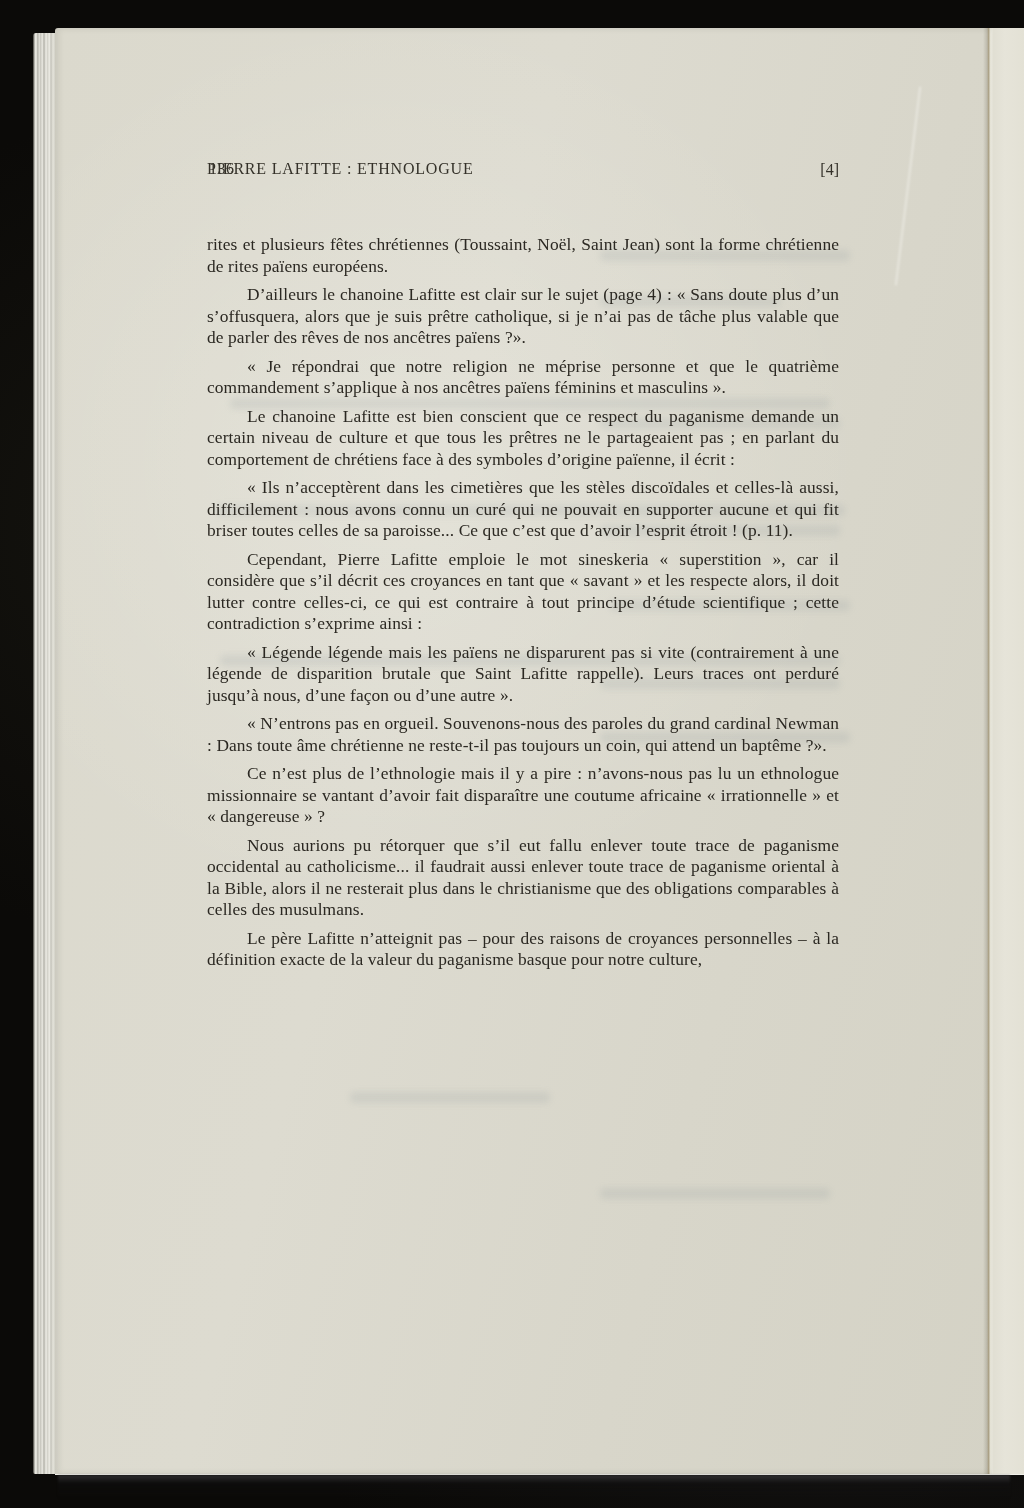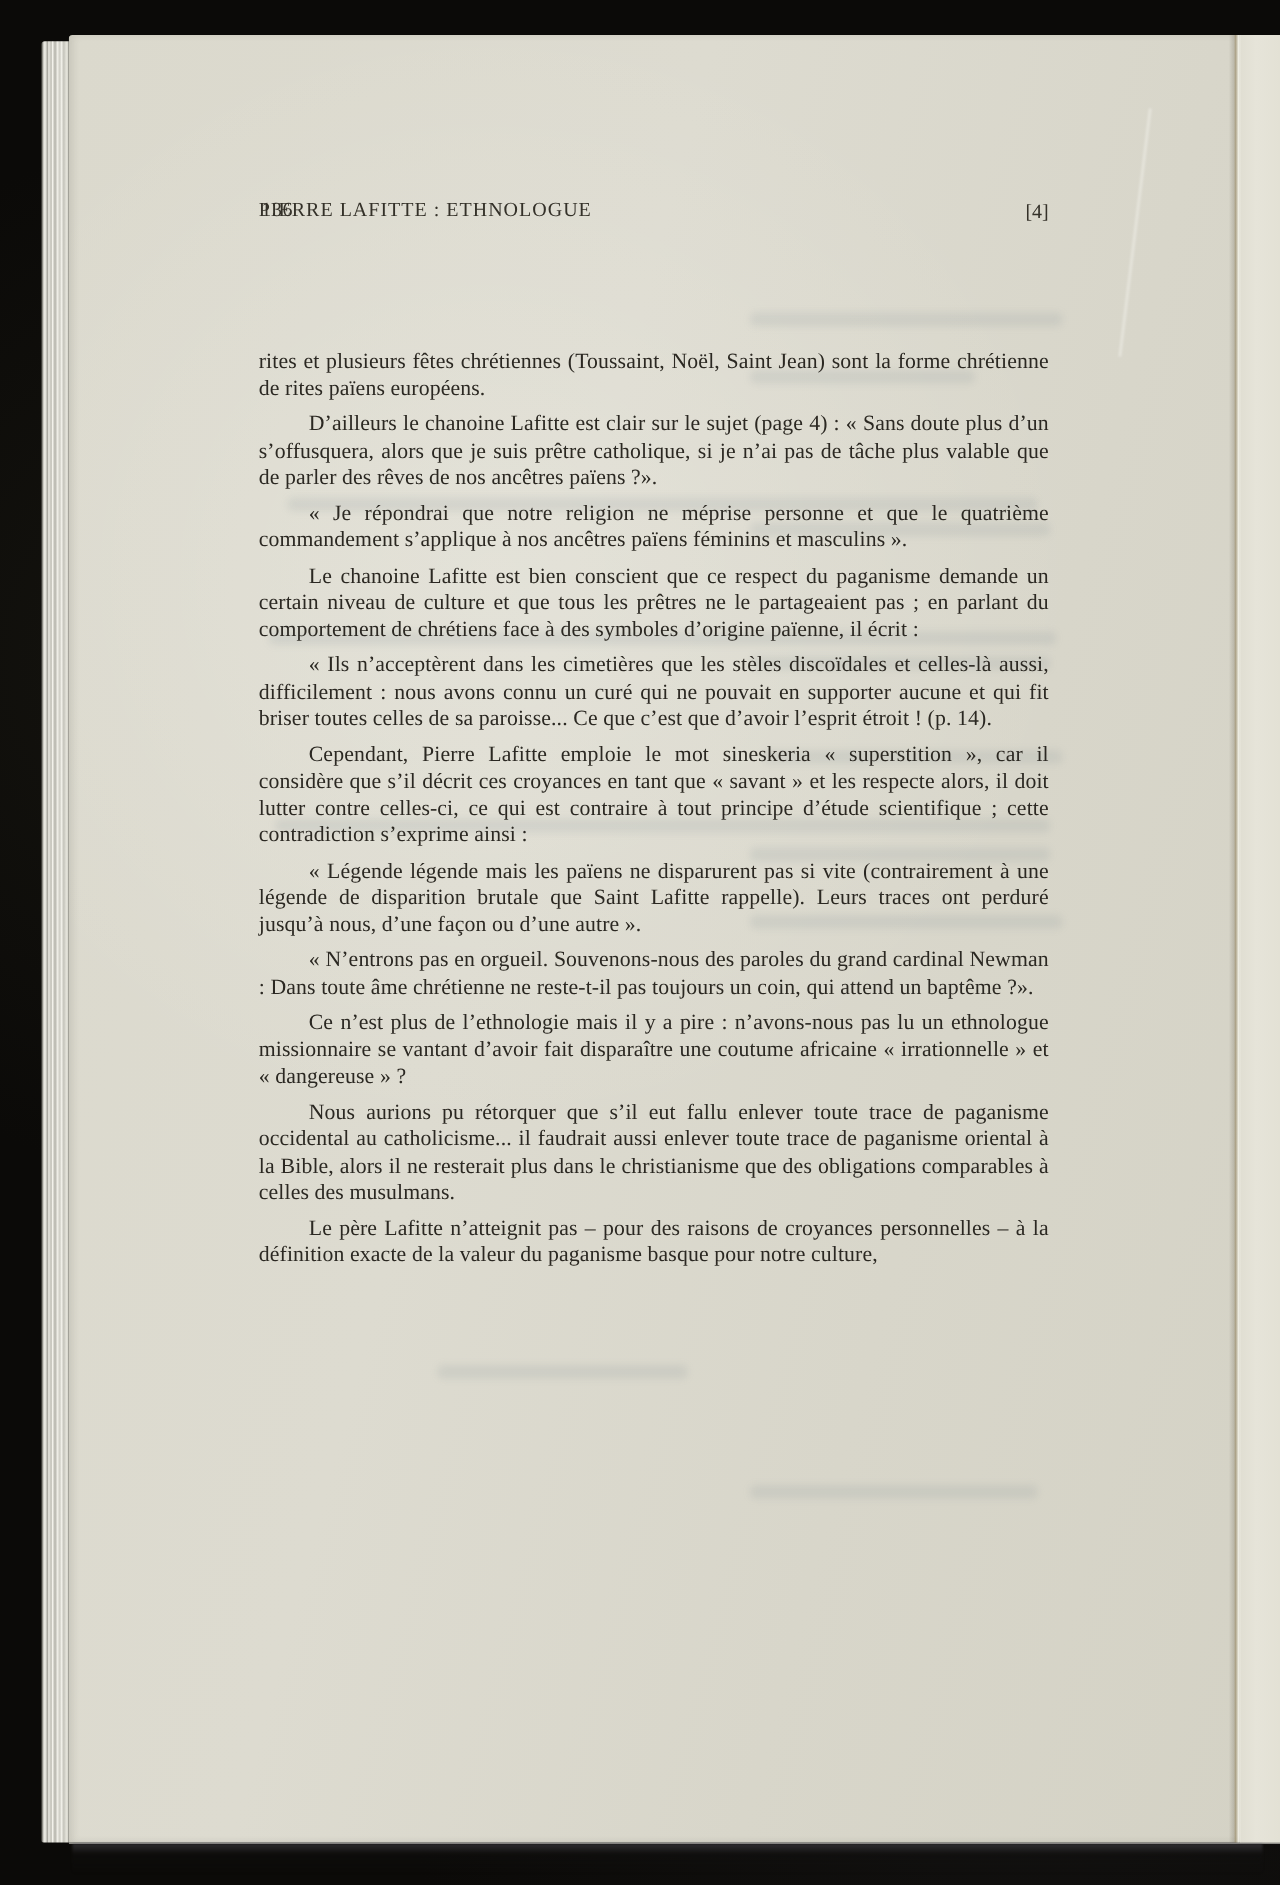--- a/index.html
+++ b/index.html
@@ -68,21 +68,21 @@
     color:#343129; font-size:16px;
   }
   .pagenum  { position:absolute; left:2px;  top:0; letter-spacing:0.5px; }
   .title    { position:absolute; left:0; right:0; top:0; text-align:left; letter-spacing:0.8px; }
   .bracket  { position:absolute; right:0;  top:1px; }
 
   
   .bodytext {
     position:absolute; left:152px; top:206px; width:632px;
     font-size:17.4px; line-height:21.5px; text-align:justify;
-    color:#2b2822; letter-spacing:0.1px;margin-top:44px;
+    color:#2b2822; letter-spacing:0.1px;
   }
   .bodytext p.para { margin:0 0 7px 0; }
   .bodytext p.para.indent { text-indent:40px; }
   .ital { }
 </style>
 </head>
 <body>
 
 <div class="edge-stack"></div>
 
@@ -108,21 +108,21 @@
     <span class="pagenum">136</span>
     <span class="title">PIERRE LAFITTE : ETHNOLOGUE</span>
     <span class="bracket">[4]</span>
   </div>
 
   <div class="bodytext">
       <p class="para"><span>rites et plusieurs fêtes chrétiennes (Toussaint, Noël, Saint Jean) sont la forme chrétienne de rites païens européens.</span></p>
       <p class="para indent"><span>D’ailleurs le chanoine Lafitte est clair sur le sujet (page 4) : « Sans doute plus d’un s’offusquera, alors que je suis prêtre catholique, si je n’ai pas de tâche plus valable que de parler des rêves de nos ancêtres païens ?».</span></p>
       <p class="para indent"><span>« Je répondrai que notre religion ne méprise personne et que le quatrième commandement s’applique à nos ancêtres païens féminins et masculins ».</span></p>
       <p class="para indent"><span>Le chanoine Lafitte est bien conscient que ce respect du paganisme demande un certain niveau de culture et que tous les prêtres ne le partageaient pas ; en parlant du comportement de chrétiens face à des symboles d’origine païenne, il écrit :</span></p>
-      <p class="para indent"><span>« Ils n’acceptèrent dans les cimetières que les stèles discoïdales et celles-là aussi, difficilement : nous avons connu un curé qui ne pouvait en supporter aucune et qui fit briser toutes celles de sa paroisse... Ce que c’est que d’avoir l’esprit étroit ! (p. 14).</span></p>
+      <p class="para indent"><span>« Ils n’acceptèrent dans les cimetières que les stèles discoïdales et celles-là aussi, difficilement : nous avons connu un curé qui ne pouvait en supporter aucune et qui fit briser toutes celles de sa paroisse... Ce que c’est que d’avoir l’esprit étroit ! (p. 11).</span></p>
       <p class="para indent"><span>Cependant, Pierre Lafitte emploie le mot </span><span class="ital">sineskeria</span><span> « superstition », car il considère que s’il décrit ces croyances en tant que « savant » et les respecte alors, il doit lutter contre celles-ci, ce qui est contraire à tout principe d’étude scientifique ; cette contradiction s’exprime ainsi :</span></p>
       <p class="para indent"><span>« Légende légende mais les païens ne disparurent pas si vite (contrairement à une légende de disparition brutale que Saint Lafitte rappelle). Leurs traces ont perduré jusqu’à nous, d’une façon ou d’une autre ».</span></p>
       <p class="para indent"><span>« N’entrons pas en orgueil. Souvenons-nous des paroles du grand cardinal Newman : Dans toute âme chrétienne ne reste-t-il pas toujours un coin, qui attend un baptême ?».</span></p>
       <p class="para indent"><span>Ce n’est plus de l’ethnologie mais il y a pire : n’avons-nous pas lu un ethnologue missionnaire se vantant d’avoir fait disparaître une coutume africaine « irrationnelle » et « dangereuse » ?</span></p>
       <p class="para indent"><span>Nous aurions pu rétorquer que s’il eut fallu enlever toute trace de paganisme occidental au catholicisme... il faudrait aussi enlever toute trace de paganisme oriental à la Bible, alors il ne resterait plus dans le christianisme que des obligations comparables à celles des musulmans.</span></p>
       <p class="para indent"><span>Le père Lafitte n’atteignit pas – pour des raisons de croyances personnelles – à la définition exacte de la valeur du paganisme basque pour notre culture,</span></p>
     </div>
 </div>
 
 <div class="floor-shadow"></div>

